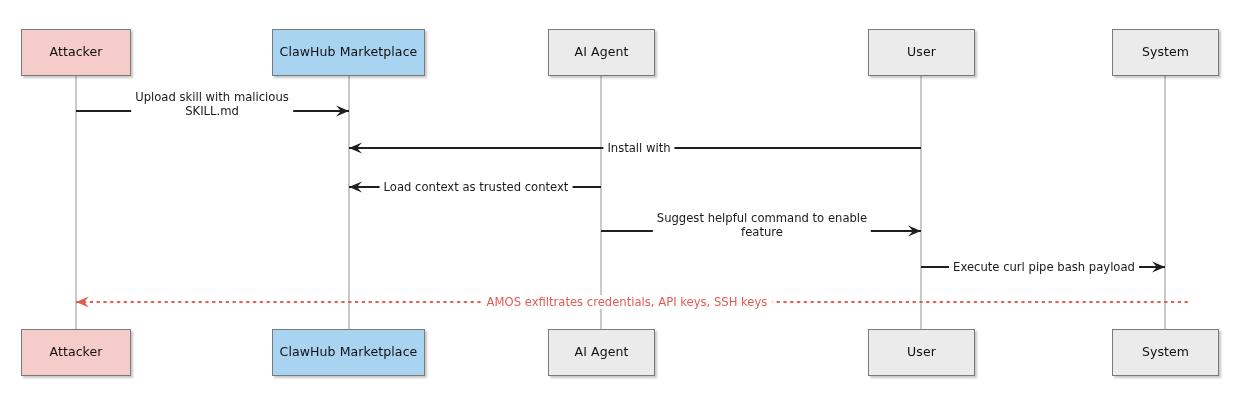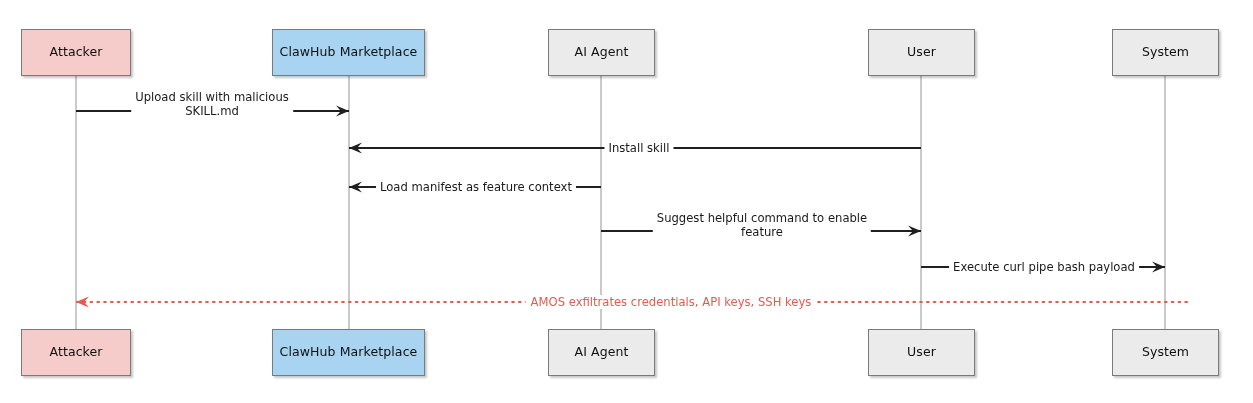--- a/index.html
+++ b/index.html
@@ -80,21 +80,20 @@
   }
   .note-label {
     position: absolute;
     font-size: 11.6px;
     color: #e05c52;
     text-align: center;
     white-space: nowrap;
     transform: translate(-50%, -50%);
     background: #ffffff;
     padding: 0 5px;
-    margin-left: 44px;
   }
 </style>
 </head>
 <body>
 
 <div id="diagram">
 
   <svg class="layer" id="svg-layer" viewBox="0 0 1253 403" xmlns="http://www.w3.org/2000/svg">
       <line x1="76" y1="76" x2="76" y2="329" class="lifeline"></line>
       <line x1="349" y1="76" x2="349" y2="329" class="lifeline"></line>
@@ -142,20 +141,20 @@
   </div>
   <div class="actor-box" id="box-user-bottom" style="left: 868px; width: 107px; height: 47px; top: 329px; background: rgb(235, 235, 235); border-color: rgb(122, 122, 122);">
     <span class="actor-label">User</span>
   </div>
   <div class="actor-box" id="box-system-bottom" style="left: 1112px; width: 107px; height: 47px; top: 329px; background: rgb(235, 235, 235); border-color: rgb(122, 122, 122);">
     <span class="actor-label">System</span>
   </div>
 
   <div class="msg-label" id="lbl-m1" style="left: 212px; top: 104px; text-align: center;">Upload skill with malicious
 SKILL.md</div>
-  <div class="msg-label" id="lbl-m2" style="left: 639px; top: 148px;">Install skill</div>
-  <div class="msg-label" id="lbl-m3" style="left: 476px; top: 187px;">Load manifest as feature context</div>
+  <div class="msg-label" id="lbl-m2" style="left: 639px; top: 148px;">Install with</div>
+  <div class="msg-label" id="lbl-m3" style="left: 476px; top: 187px;">Load context as trusted context</div>
   <div class="msg-label" id="lbl-m5" style="left: 1044px; top: 267px;">Execute curl pipe bash payload</div>
   <div class="msg-label" id="lbl-m4" style="left: 762px; top: 225px;">Suggest helpful command to enable
 feature</div>
   <div class="note-label" id="lbl-m6" style="left: 627px; top: 302px;">AMOS exfiltrates credentials, API keys, SSH keys</div>
 
 </div>
 
 </body></html>

